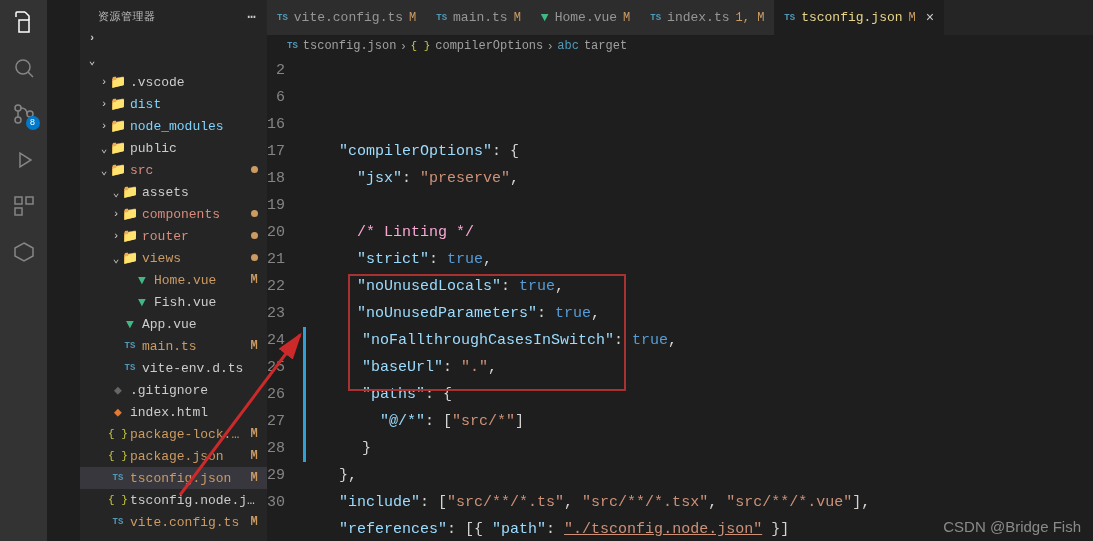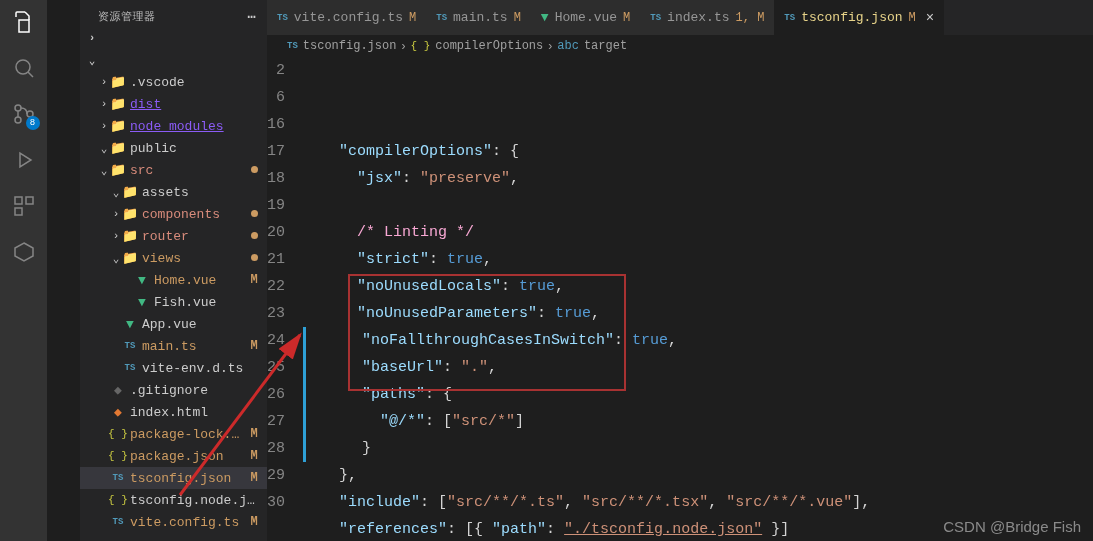--- a/index.html
+++ b/index.html
@@ -15,21 +15,21 @@
 .tree { flex:1; overflow:hidden; }
 .tree-row { display:flex; align-items:center; height:22px; padding-right:6px; cursor:pointer; white-space:nowrap; }
 .tree-row.selected { background:#37373d; }
 .tree-row .arrow { width:12px; display:inline-block; text-align:center; color:#ccc; font-size:11px; }
 .tree-row .ficon { width:16px; margin-right:4px; display:inline-flex; align-items:center; justify-content:center; }
 .tree-row .label { flex:1; overflow:hidden; text-overflow:ellipsis; }
 .tree-row .status { width:14px; text-align:center; font-weight:bold; font-size:12px; }
 .m-mod { color:#cc9b62; }
 .dot-mod { width:7px; height:7px; border-radius:50%; background:#cc9b62; display:inline-block; }
 .file-red { color:#d98c7c; }
-.file-grey { color:#8b5cf6;text-decoration:underline; }
+.file-grey { color:#7dd3fc; }
 .ts-blue { color:#519aba; font-size:9px; font-weight:bold; }
 .vue-green { color:#41b883; }
 .json-yellow { color:#cbcb41; font-size:11px; }
 .ignore-grey { color:#666; }
 .editor { flex:1; display:flex; flex-direction:column; background:#1e1e1e; }
 .tabs { display:flex; height:35px; background:#252526; }
 .tab { display:flex; align-items:center; padding:0 10px; gap:6px; font-size:13px; font-family:-apple-system,"Segoe UI",sans-serif; cursor:pointer; }
 .tab.inactive { background:#2d2d2d; color:#969696; }
 .tab.active { background:#1e1e1e; color:#e8d48a; }
 .tab .close { color:#ccc; font-size:14px; margin-left:4px; }

